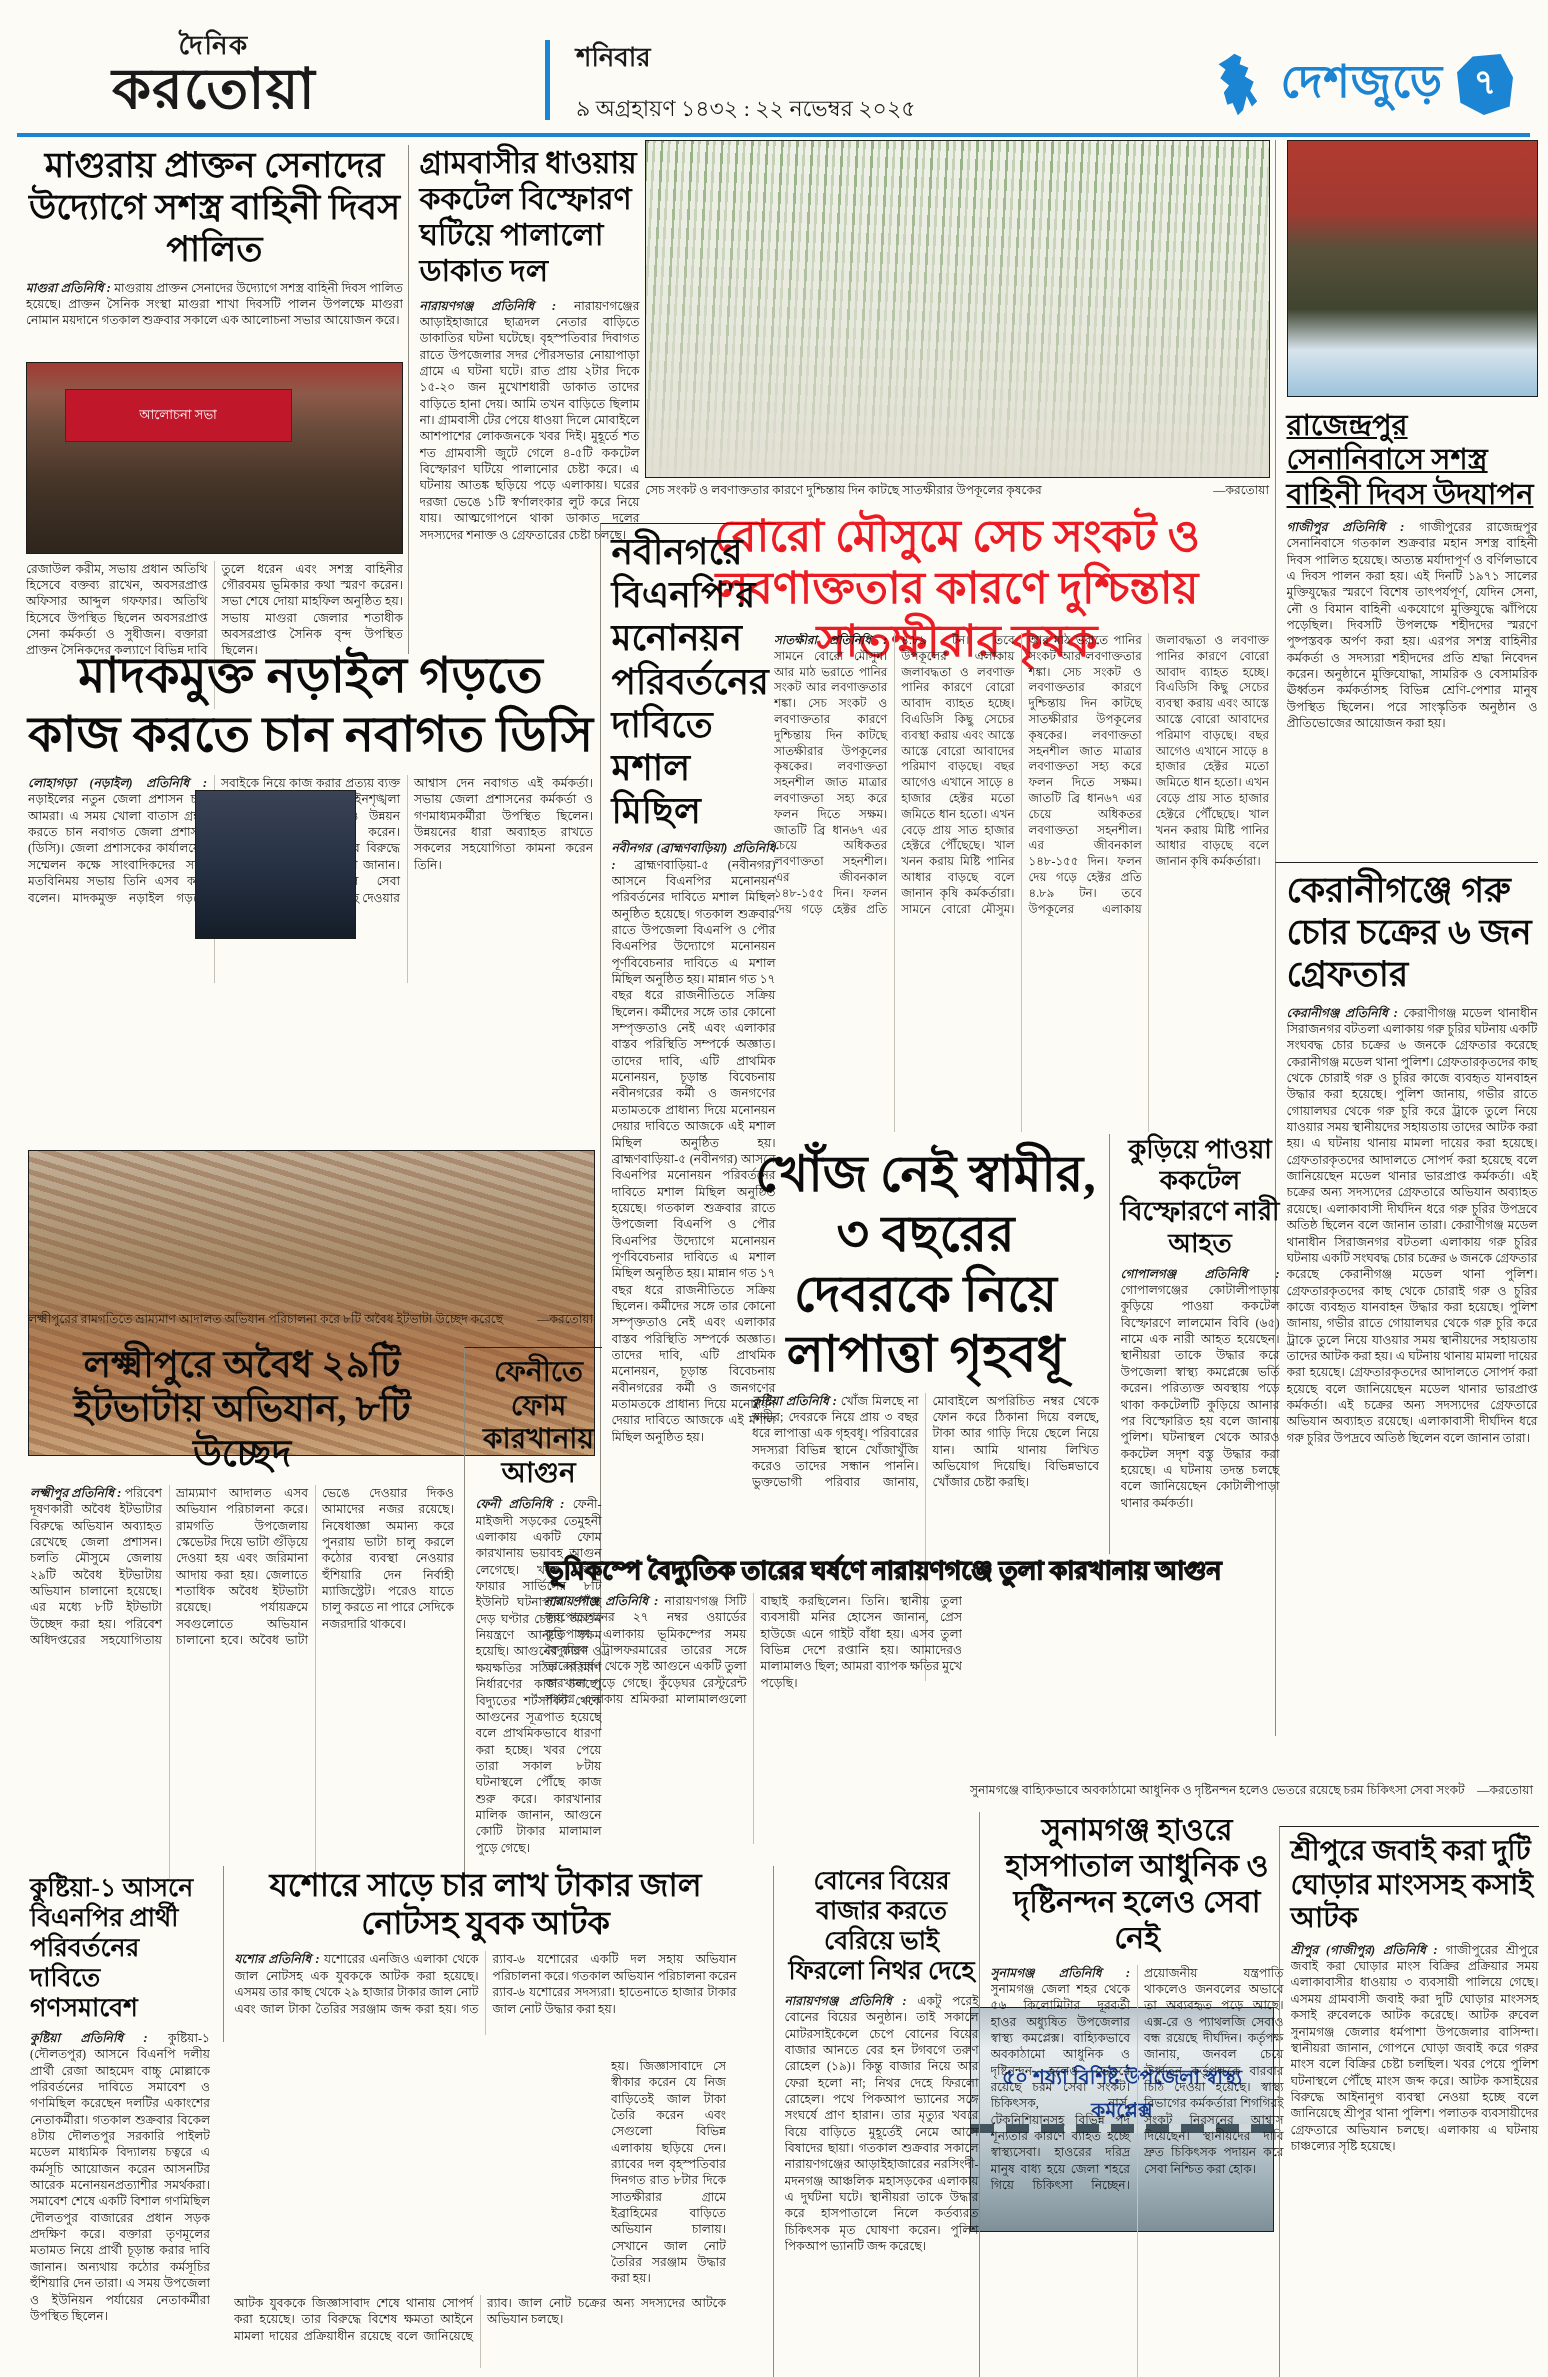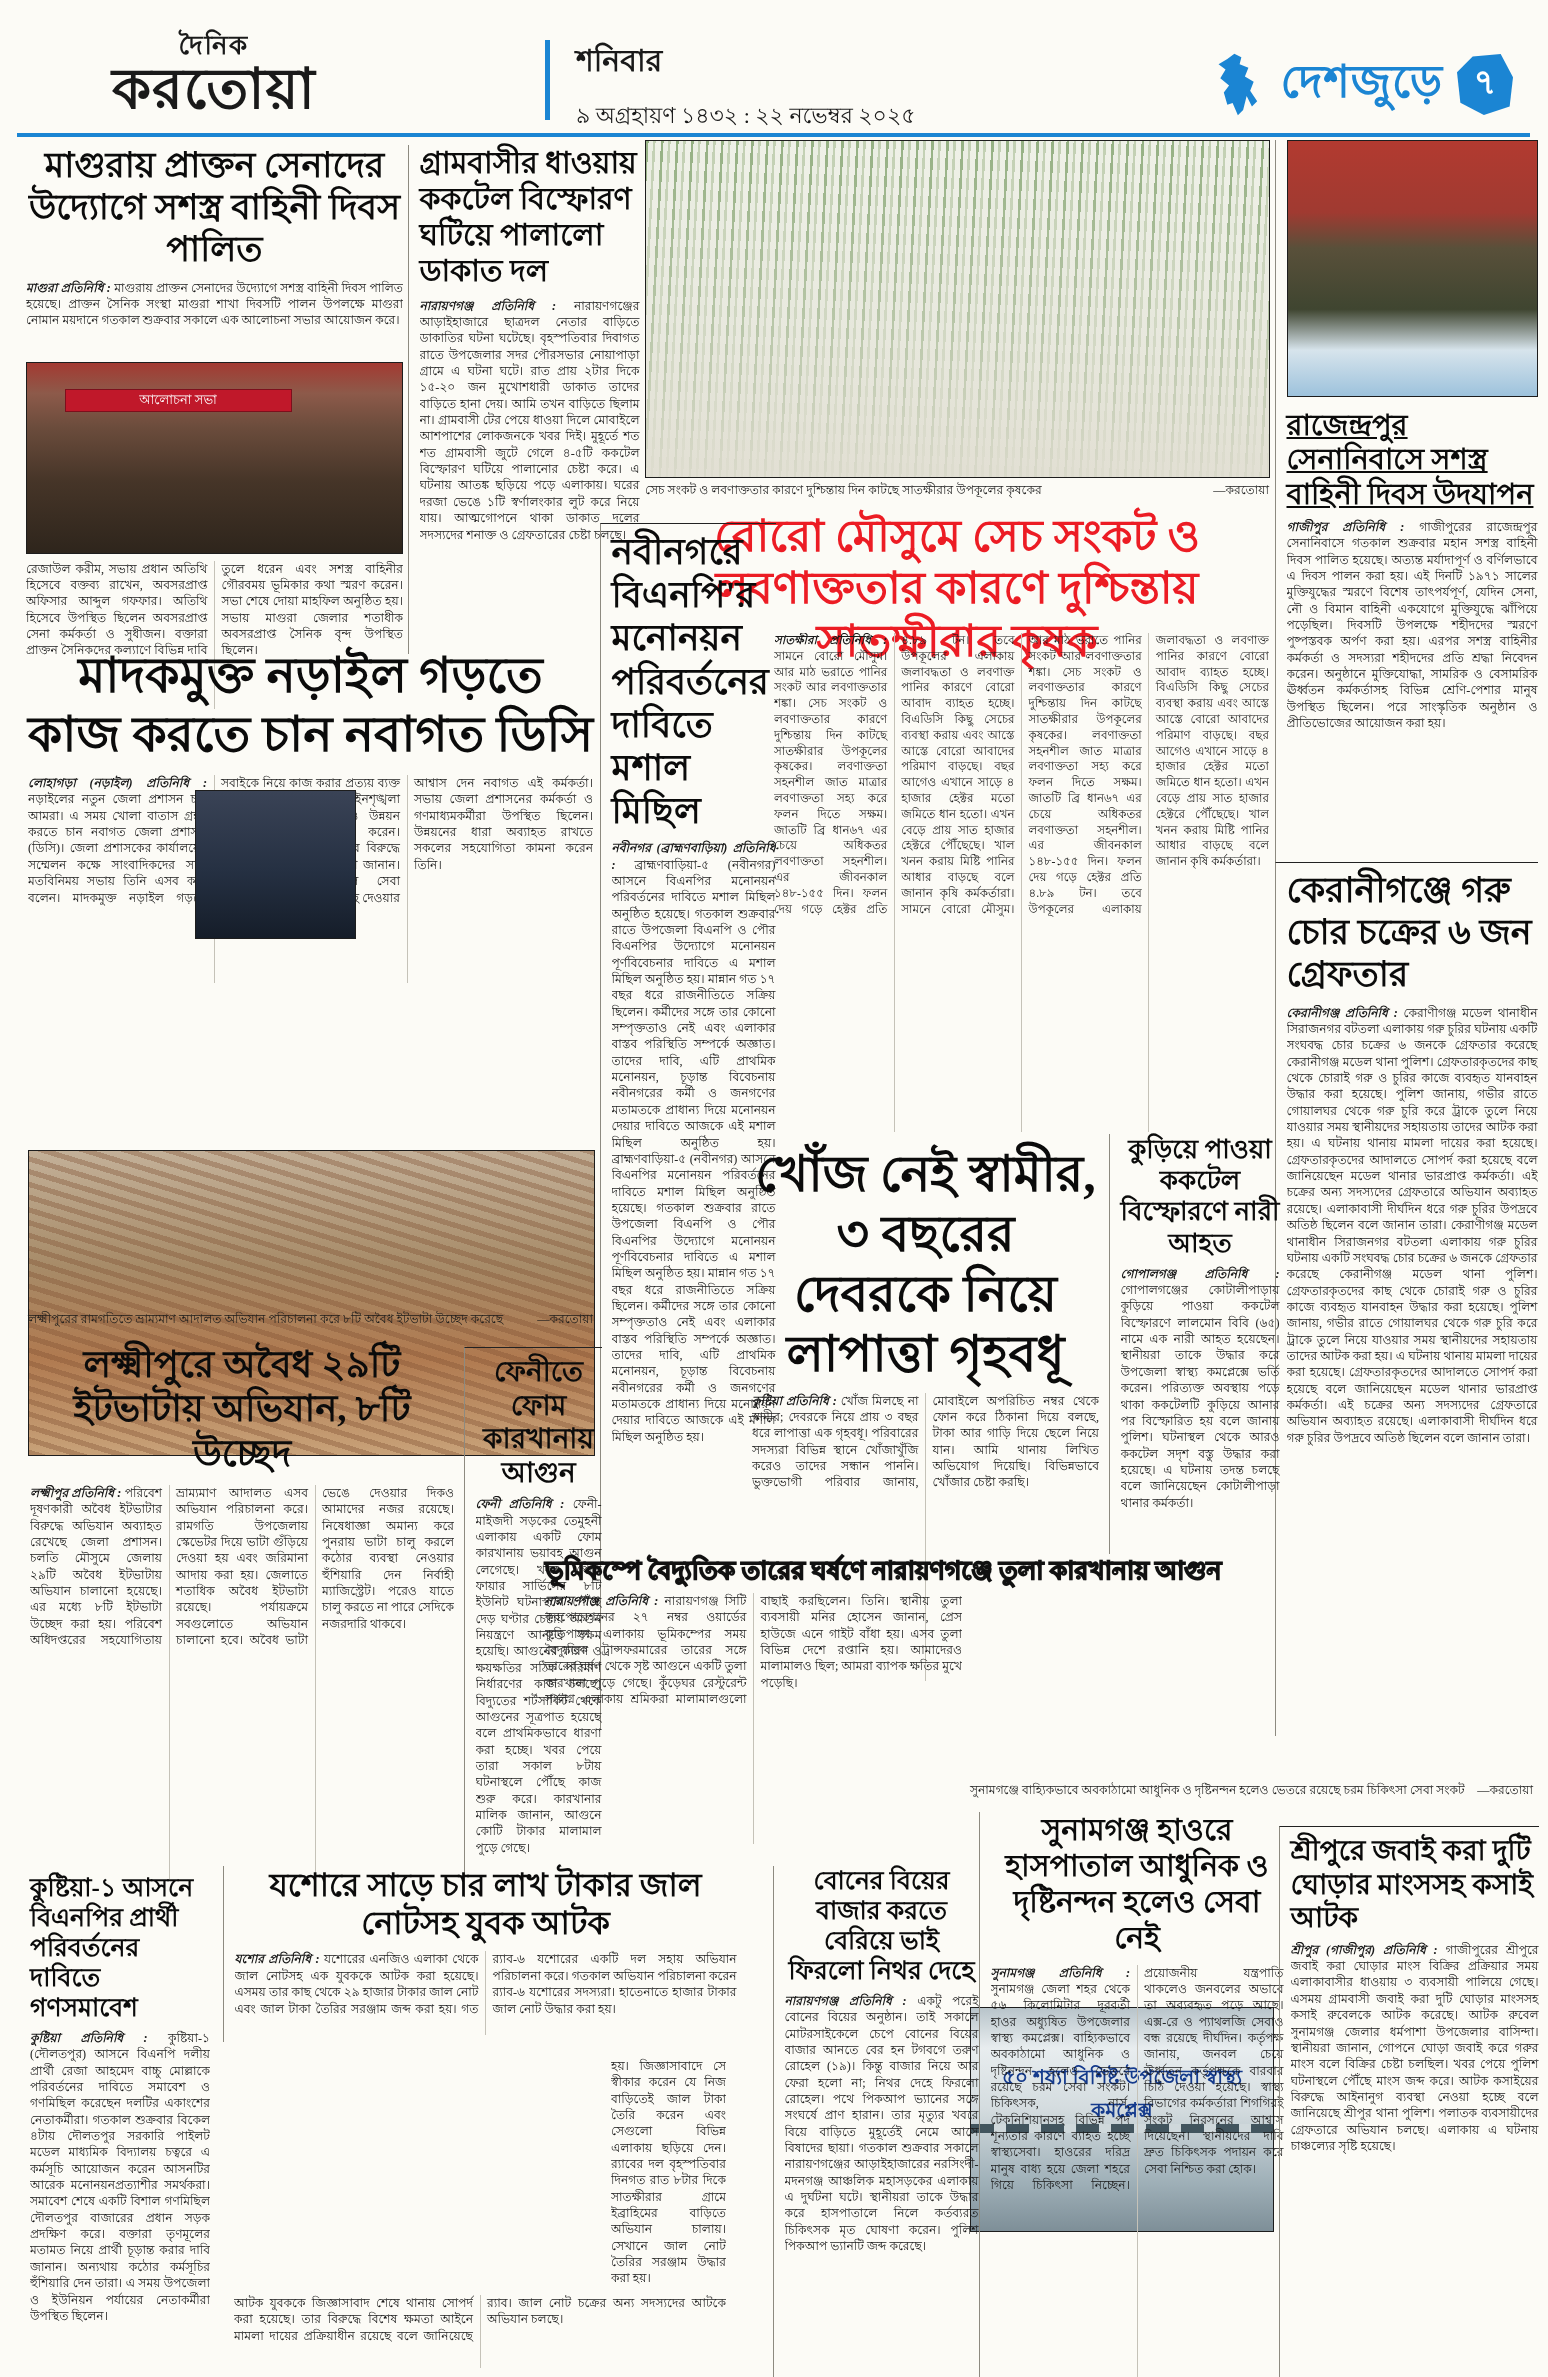--- a/index.html
+++ b/index.html
@@ -17,32 +17,32 @@
   .vline{border-left:0.9px solid #8d8a80;padding-left:10.5px;}
   .cap{font-size:12.2px;display:flex;justify-content:space-between;gap:8.7px;line-height:1.25;}
   .photo{position:relative;border:0.9px solid #1d1d1d;overflow:hidden;}
   
   .masthead{position:absolute;left:0;top:33px;width:1548px;height:98px;font-family:Liberation Serif, serif;}
   .brand{position:absolute;left:112px;top:0;text-align:center;line-height:1;}
   .brand-top{font-weight:700;font-size:26px;letter-spacing:1.7px;}
   .brand-main{font-weight:800;font-size:56px;margin-top:1.7px;letter-spacing:0.9px;}
   .mastdiv{position:absolute;left:545px;top:7px;width:5.2px;height:80px;background:var(--blue);}
   .mastdate{position:absolute;left:576px;top:3.5px;}
-  .weekday{font-weight:700;font-size:30px;}
+  .weekday{font-weight:700;font-size:26px;}
   .dateline{font-size:22px;margin-top:10.5px;}
   .sectionbrand{position:absolute;right:35px;top:14px;display:flex;align-items:center;gap:14px;}
   .section-title{font-weight:800;font-size:45px;color:var(--blue);letter-spacing:0.9px;}
   .page-badge{width:56px;height:61px;background:var(--blue);color:#fff;font-weight:800;font-size:35px;
       display:flex;align-items:center;justify-content:center;
       clip-path:polygon(28% 4%,78% 0,100% 38%,94% 86%,48% 100%,6% 80%,0 30%);}
   .mastrule{position:absolute;left:17.4px;top:133px;width:1513px;height:4.4px;background:var(--blue);}
   
   .ph-meeting{background:linear-gradient(180deg,#a33a32 0%,#8d5a4a 16%,#6b4c3c 34%,#463528 62%,#2e251c 100%);}
   .ph-banner{position:absolute;left:10%;top:14%;width:60%;background:#c0182a;color:#fff;font-size:13px;
-      text-align:center;padding:0 0;border:0.9px solid #7d0f1c;}
+      text-align:center;padding:15px 0;border:0.9px solid #7d0f1c;}
   .ph-seed{background:
       linear-gradient(180deg,rgba(246,248,242,.15) 0%,rgba(228,227,216,.55) 55%,rgba(225,222,210,.92) 100%),
       repeating-linear-gradient(93deg,#84a470 0 2.6px,#e9ede1 2.6px 7px,#b9c9a8 7px 9.6px,#eef0e6 9.6px 15px);}
   .ph-officers{background:linear-gradient(180deg,#b23a30 0%,#a03a31 28%,#59503a 42%,#3f4530 66%,#d7e4ec 82%,#9dc2dc 100%);}
   .ph-dc{background:linear-gradient(180deg,#3a4356 0%,#253042 55%,#151d29 100%);}
   .ph-bricks{background:
       repeating-linear-gradient(17deg,rgba(126,78,48,.35) 0 5.2px,rgba(0,0,0,0) 5.2px 12.2px),
       linear-gradient(180deg,#c3b098 0%,#a78b68 38%,#b07a50 68%,#c8a279 100%);}
   .ph-hosp{background:linear-gradient(180deg,#b8c4ca 0%,#e8edef 18%,#d4dcdf 45%,#9fb0b8 78%,#7e8f98 100%);}
   .hosp-sign{position:absolute;left:6%;top:24%;width:88%;text-align:center;color:#143a8c;font-weight:700;font-size:20px;}

